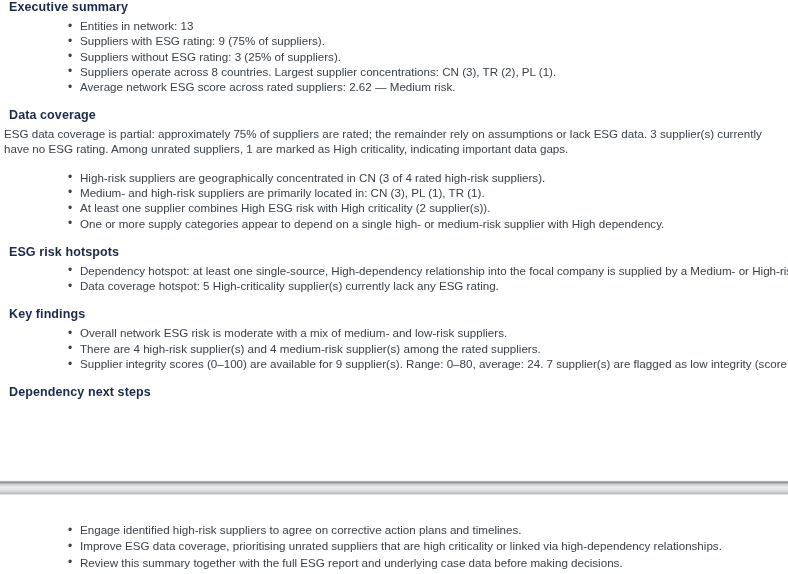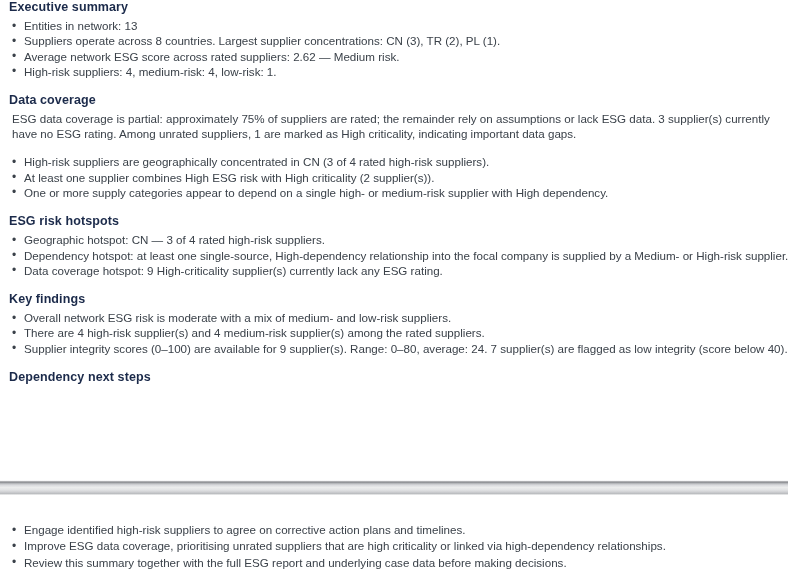--- a/index.html
+++ b/index.html
@@ -30,21 +30,21 @@
     margin: 0;
     padding: 0 0 0 9px;
     line-height: 15px;
     letter-spacing: 0.1px;
   }
   .section-heading.first { }
 
   
   ul.bullets {
     margin: 4px 0 0 0;
-    padding: 0 0 0 24px;
+    padding: 0 0 0 80px;
     list-style: none;
   }
   ul.bullets li {
     position: relative;
     font-size: 11.6px;
     line-height: 14.3px;
     color: #3a4149;
     padding: 0;
     margin: 0 0 1px 0;
     white-space: nowrap;
@@ -58,21 +58,21 @@
     color: #3a4149;
     line-height: 14.3px;
   }
 
   
   p.para {
     font-size: 11.6px;
     line-height: 14.6px;
     color: #3a4149;
     margin: 4px 0 0 0;
-    padding: 0 10px 0 12px;
+    padding: 0 10px 0 4px;
     max-width: 788px;
   }
 
   
   .block { margin-bottom: 0; }
   .block.gap-top { margin-top: 14px; }
 
   
   .splitter {
     position: absolute;
@@ -104,45 +104,46 @@
 </style>
 </head>
 <body>
 
 <div class="doc">
 
   <div class="block">
     <div class="section-heading first">Executive summary</div>
     <ul class="bullets">
       <li>Entities in network: 13</li>
+      <li>Suppliers with ESG rating: 9 (75% of suppliers).</li>
+      <li>Suppliers without ESG rating: 3 (25% of suppliers).</li>
       <li>Suppliers operate across 8 countries. Largest supplier concentrations: CN (3), TR (2), PL (1).</li>
       <li>Average network ESG score across rated suppliers: 2.62 — Medium risk.</li>
-      <li>High-risk suppliers: 4, medium-risk: 4, low-risk: 1.</li>
     </ul>
   </div>
 
   <div class="block gap-top">
     <div class="section-heading">Data coverage</div>
     <p class="para">ESG data coverage is partial: approximately 75% of suppliers are rated; the remainder rely on assumptions or lack ESG data. 3 supplier(s) currently have no ESG rating. Among unrated suppliers, 1 are marked as High criticality, indicating important data gaps.</p>
   </div>
 
   <div class="block gap-top">
     <ul class="bullets">
       <li>High-risk suppliers are geographically concentrated in CN (3 of 4 rated high-risk suppliers).</li>
+      <li>Medium- and high-risk suppliers are primarily located in: CN (3), PL (1), TR (1).</li>
       <li>At least one supplier combines High ESG risk with High criticality (2 supplier(s)).</li>
       <li>One or more supply categories appear to depend on a single high- or medium-risk supplier with High dependency.</li>
     </ul>
   </div>
 
   <div class="block gap-top">
     <div class="section-heading">ESG risk hotspots</div>
     <ul class="bullets">
-      <li>Geographic hotspot: CN — 3 of 4 rated high-risk suppliers.</li>
       <li>Dependency hotspot: at least one single-source, High-dependency relationship into the focal company is supplied by a Medium- or High-risk supplier.</li>
-      <li>Data coverage hotspot: 9 High-criticality supplier(s) currently lack any ESG rating.</li>
+      <li>Data coverage hotspot: 5 High-criticality supplier(s) currently lack any ESG rating.</li>
     </ul>
   </div>
 
   <div class="block gap-top">
     <div class="section-heading">Key findings</div>
     <ul class="bullets">
       <li>Overall network ESG risk is moderate with a mix of medium- and low-risk suppliers.</li>
       <li>There are 4 high-risk supplier(s) and 4 medium-risk supplier(s) among the rated suppliers.</li>
       <li>Supplier integrity scores (0–100) are available for 9 supplier(s). Range: 0–80, average: 24. 7 supplier(s) are flagged as low integrity (score below 40).</li>
     </ul>

